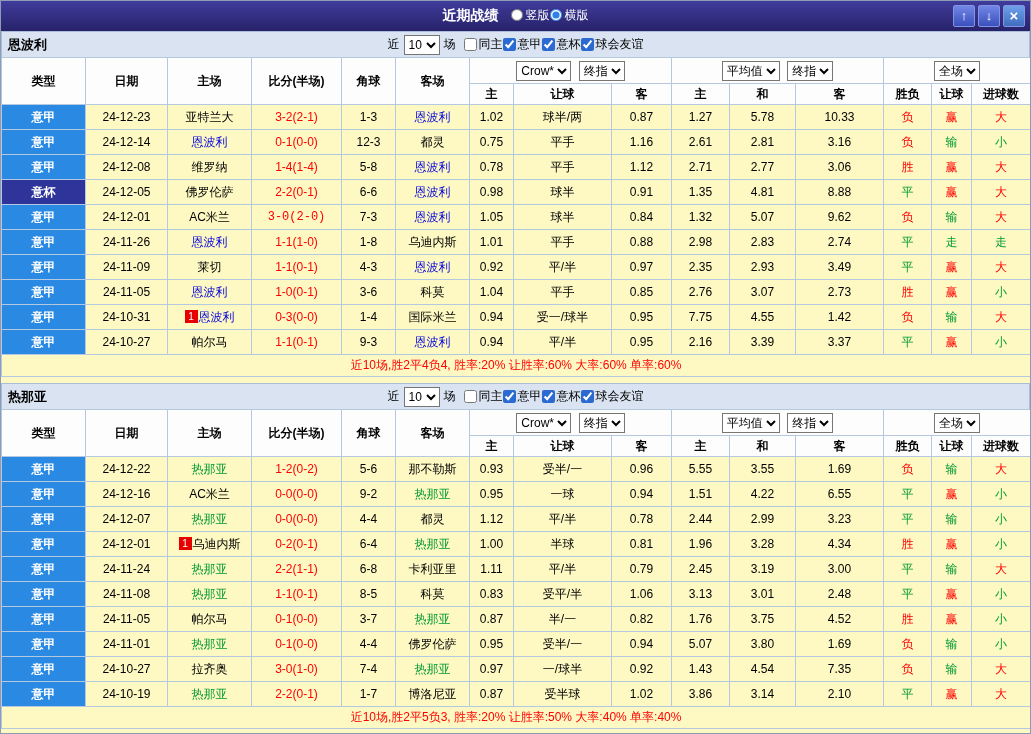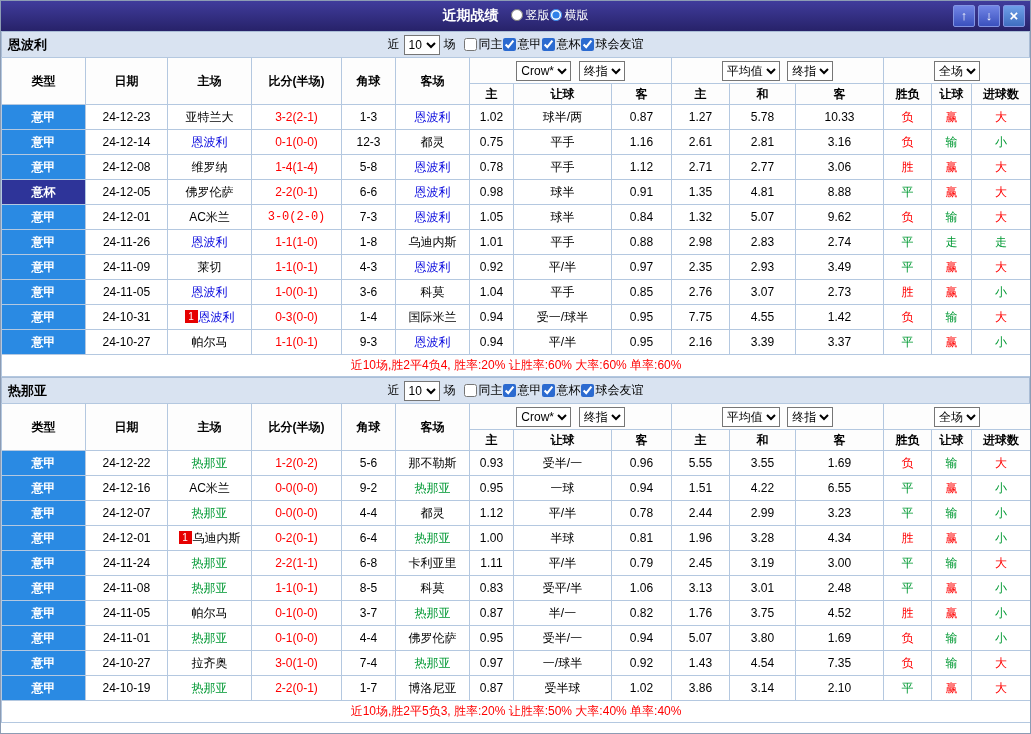--- a/index.html
+++ b/index.html
@@ -1,28 +1,28 @@
 <!DOCTYPE html>
 <html><head>
 <meta charset="utf-8">
 <style>
   html,body{margin:0;padding:0}
   body{font-family:"Liberation Sans","DejaVu Sans",sans-serif;background:#e9e9e9}
-  .window{width:1031px;height:734px;background:#ffffff;border:1px solid #8c9cb4;box-sizing:border-box;overflow:hidden;margin:0 auto}
+  .window{width:1031px;height:734px;background:#fef9c3;border:1px solid #8c9cb4;box-sizing:border-box;overflow:hidden;margin:0 auto}
   
   .titlebar{height:30px;background:linear-gradient(180deg,#403c9c 0%,#272269 100%);display:flex;align-items:center;justify-content:center;position:relative;color:#fff}
   .title-cluster{display:flex;align-items:center;gap:12px}
   .window-title{font-size:14px;font-weight:bold}
   .layout-radio{display:inline-flex;align-items:center;gap:3px;font-size:12px;cursor:pointer}
   .layout-radio input{width:12px;height:12px;margin:0;accent-color:#2f80e8}
   .titlebar-btns{position:absolute;right:5px;top:4px;display:flex;gap:3px}
   .tb-btn{width:22px;height:22px;border:1px solid #8294e2;border-radius:2px;background:linear-gradient(180deg,#7286e6,#3a50bd);color:#fff;font-size:13px;font-weight:bold;line-height:20px;text-align:center;cursor:pointer;padding:0;font-family:inherit}
   .tb-btn.close{background:linear-gradient(180deg,#6fa0e8,#3f6ec0);font-size:15px}
   
-  .section + .section{}
+  .section + .section{margin-top:6px}
   .section-head{height:26px;background:#d9e3f1;border:1px solid #aabdd6;border-bottom:none;display:flex;align-items:center;position:relative;box-sizing:border-box}
   .team-label{font-size:13px;font-weight:bold;color:#000;padding-left:6px}
   .filter-controls{position:absolute;left:50%;transform:translateX(-50%);display:flex;align-items:center;gap:4px;font-size:12px;white-space:nowrap}
   .count-select,.hsel{height:20px;font-size:12px;border:1px solid #767676;background:#fff;font-family:inherit}
   .cb-group{display:inline-flex;align-items:center;gap:0;margin-left:4px}
   .filter-cb{display:inline-flex;align-items:center;gap:2px;cursor:pointer}
   .filter-cb input{width:13px;height:13px;margin:0;accent-color:#2b6ad0}
   
   .grid{border-collapse:collapse;table-layout:fixed;width:1029px}
   .grid th,.grid td{border:1px solid #b4c8e0;font-size:12px;text-align:center;padding:0 2px;overflow:hidden;white-space:nowrap;height:25px;box-sizing:border-box;color:#000}

